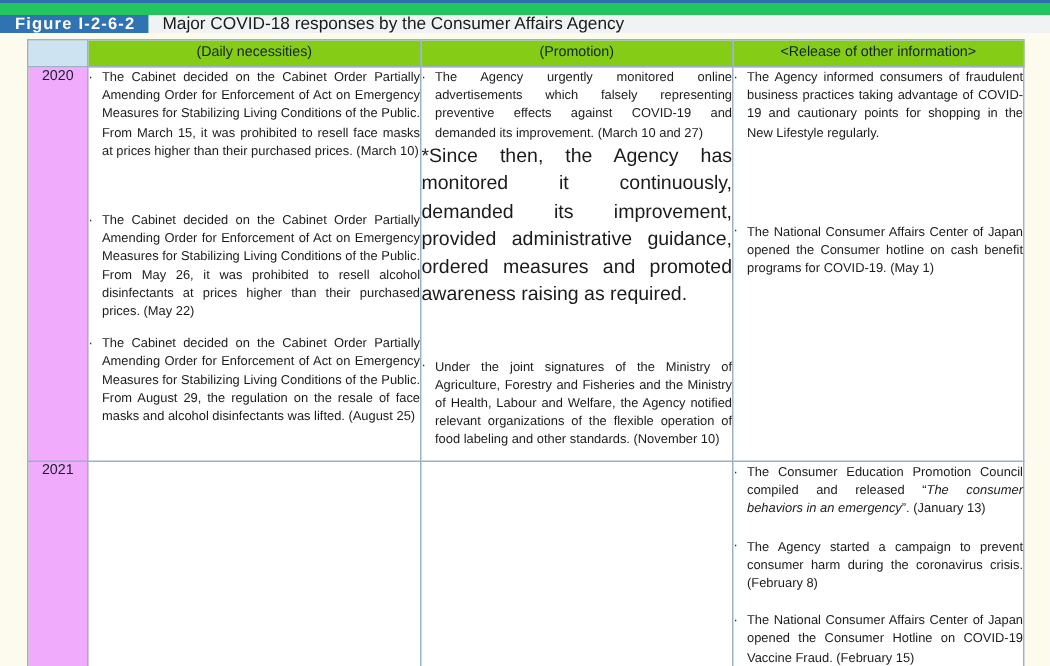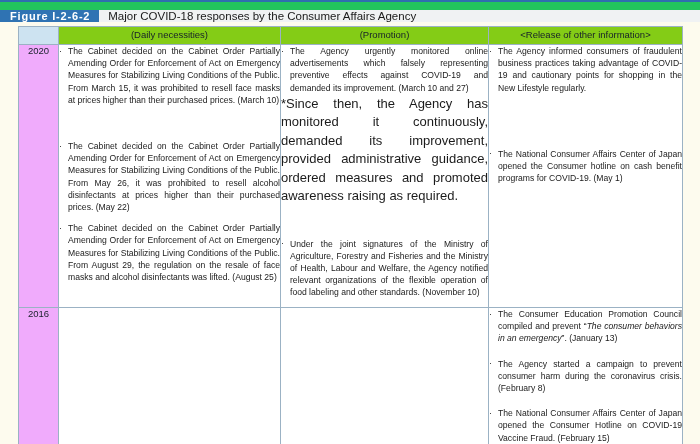--- a/index.html
+++ b/index.html
@@ -219,31 +219,31 @@
               </li>
               <li class="bullet-item" style="margin-top:54px;">
                 <span class="dot">·</span>
                 <span>The National Consumer Affairs Center of Japan opened the Consumer hotline on cash benefit programs for COVID-19. (May 1)</span>
               </li>
             </ul>
           </td>
         </tr>
 
         <tr class="row-2021">
-          <td class="year-cell">2016</td>
+          <td class="year-cell">2021</td>
 
           <td class="content-cell"></td>
 
           <td class="content-cell"></td>
 
           <td class="content-cell">
             <ul class="bullet-list">
               <li class="bullet-item">
                 <span class="dot">·</span>
-                <span>The Consumer Education Promotion Council compiled and prevent “</span><span class="it">The consumer behaviors in an emergency</span><span>”. (January 13)</span>
+                <span>The Consumer Education Promotion Council compiled and released “</span><span class="it">The consumer behaviors in an emergency</span><span>”. (January 13)</span>
               </li>
               <li class="bullet-item" style="margin-top:13px;">
                 <span class="dot">·</span>
                 <span>The Agency started a campaign to prevent consumer harm during the coronavirus crisis. (February 8)</span>
               </li>
               <li class="bullet-item" style="margin-top:13px;">
                 <span class="dot">·</span>
                 <span>The National Consumer Affairs Center of Japan opened the Consumer Hotline on COVID-19 Vaccine Fraud. (February 15)</span>
               </li>
             </ul>

